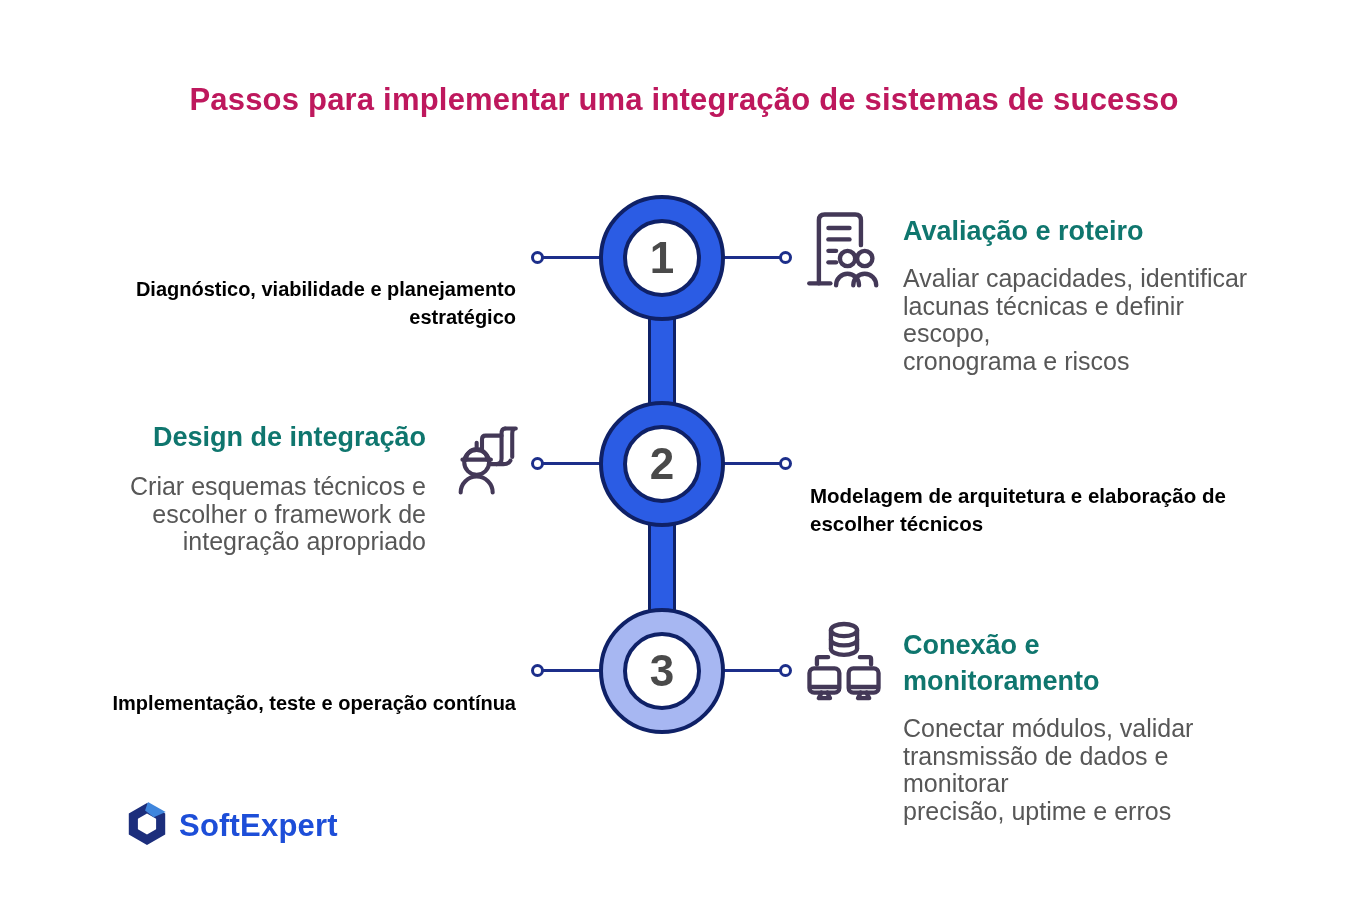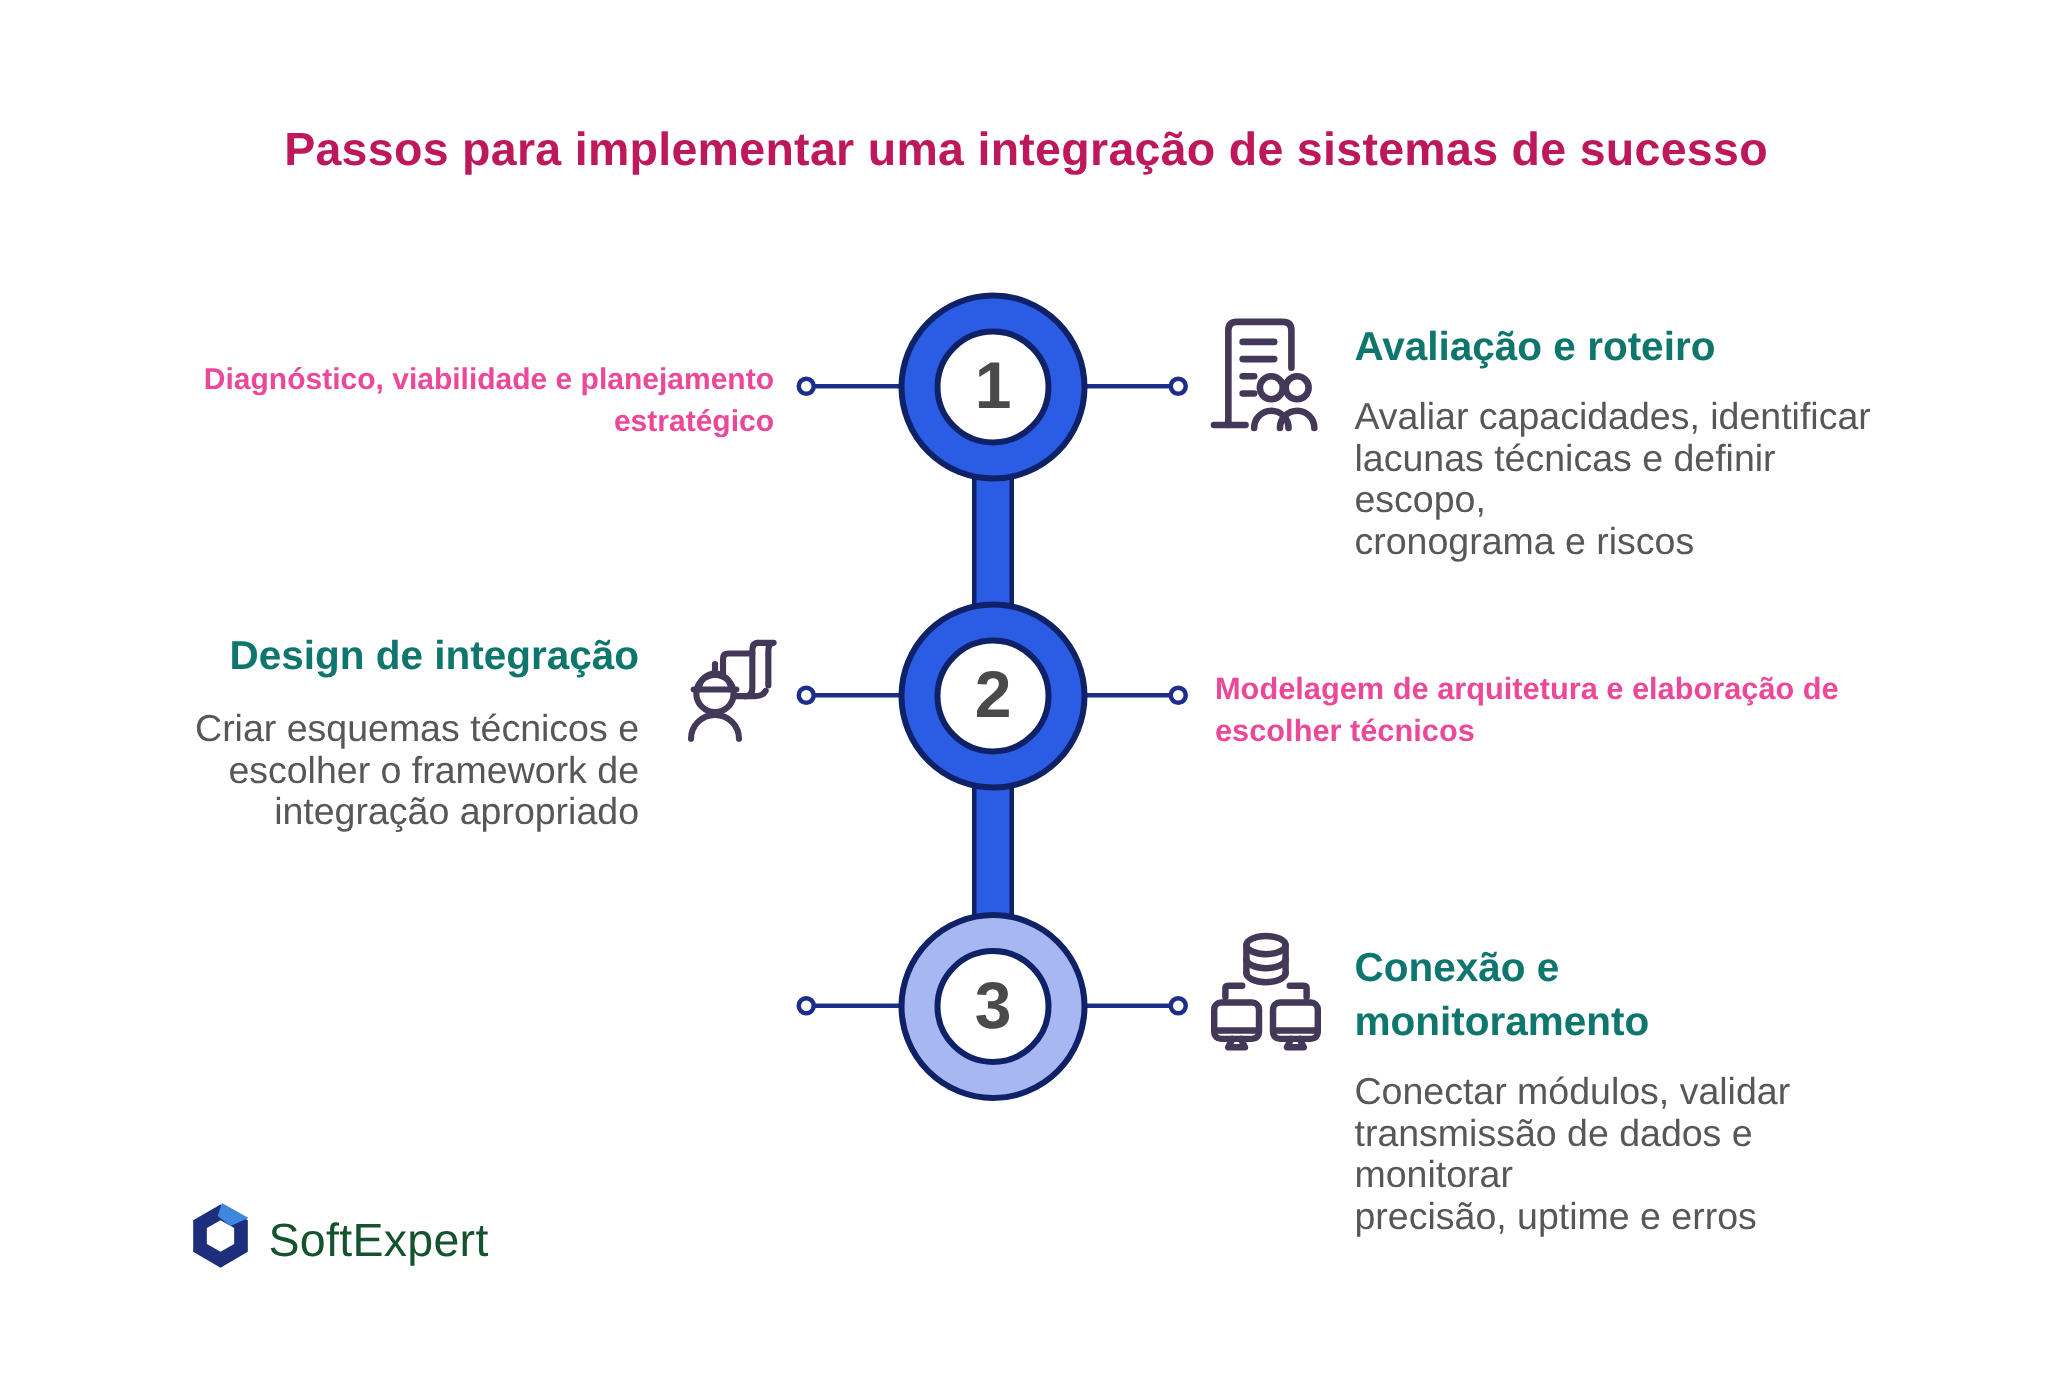--- a/index.html
+++ b/index.html
@@ -36,38 +36,38 @@
   .c3{left:599px; top:608px;}
   
   .h-line{position:absolute; height:3px; background:#1c2e8a; z-index:1;}
   .ring{
     position:absolute; width:7px; height:7px; border:3px solid #1c2e8a;
     border-radius:50%; background:#fff; z-index:1;
   }
   
   .pre{white-space:pre-line;}
   .lbl{
-    position:absolute; font-weight:bold; color:#ec4899; font-size:20px; line-height:28px;
+    position:absolute; font-weight:bold; color:#000000; font-size:20px; line-height:28px;margin-top:36px;
   }
   .left-col{left:60px; width:456px; text-align:right;}
   .step-title{
     position:absolute; font-weight:bold; color:#0f766e; font-size:27px; line-height:36px; margin:0;
   }
   .step-desc{
     position:absolute; color:#575757; font-size:25px; line-height:27.5px;
   }
   .right-col{left:903px; width:370px;}
   
   .icon{position:absolute; color:#433857;}
   .icon svg{display:block; fill:none; stroke:currentColor; stroke-width:4.6;
             stroke-linecap:round; stroke-linejoin:round;}
   
   .logo{position:absolute; left:124px; top:801px; display:flex; align-items:center;}
   .logo-text{
-    font-size:31px; font-weight:normal; color:#14532d; margin-left:9px; letter-spacing:.2px;
+    font-size:31px; font-weight:bold; color:#1d4ed8; margin-left:9px; letter-spacing:.2px;
   }
 </style>
 </head>
 <body>
 
 <div class="canvas">
 
   <h1 class="page-title">Passos para implementar uma integração de sistemas de sucesso</h1>
 
   <div class="spine-seg seg1"></div>
@@ -125,20 +125,21 @@
   <div class="h-line" style="left:543px; top:462px; width:58px;"></div>
   <div class="circle blue c2">
     <div class="inner">2</div>
   </div>
   <div class="h-line" style="left:723px; top:462px; width:57px;"></div>
   <div class="ring" style="left:779px; top:457px;"></div>
 
   <div class="lbl pre" style="left:810px; top:446px; font-size:20.5px; line-height:27.5px;">Modelagem de arquitetura e elaboração de
 escolher técnicos</div>
 
+  <div class="lbl left-col" style="top:653px;">Implementação, teste e operação contínua</div>
   <div class="ring" style="left:531px; top:664px;"></div>
   <div class="h-line" style="left:543px; top:669px; width:58px;"></div>
   <div class="circle lightblue c3">
     <div class="inner">3</div>
   </div>
   <div class="h-line" style="left:723px; top:669px; width:57px;"></div>
   <div class="ring" style="left:779px; top:664px;"></div>
 
   <div class="icon" style="left:802px; top:616px;">
     <svg width="84" height="86" viewBox="0 0 90 92">

